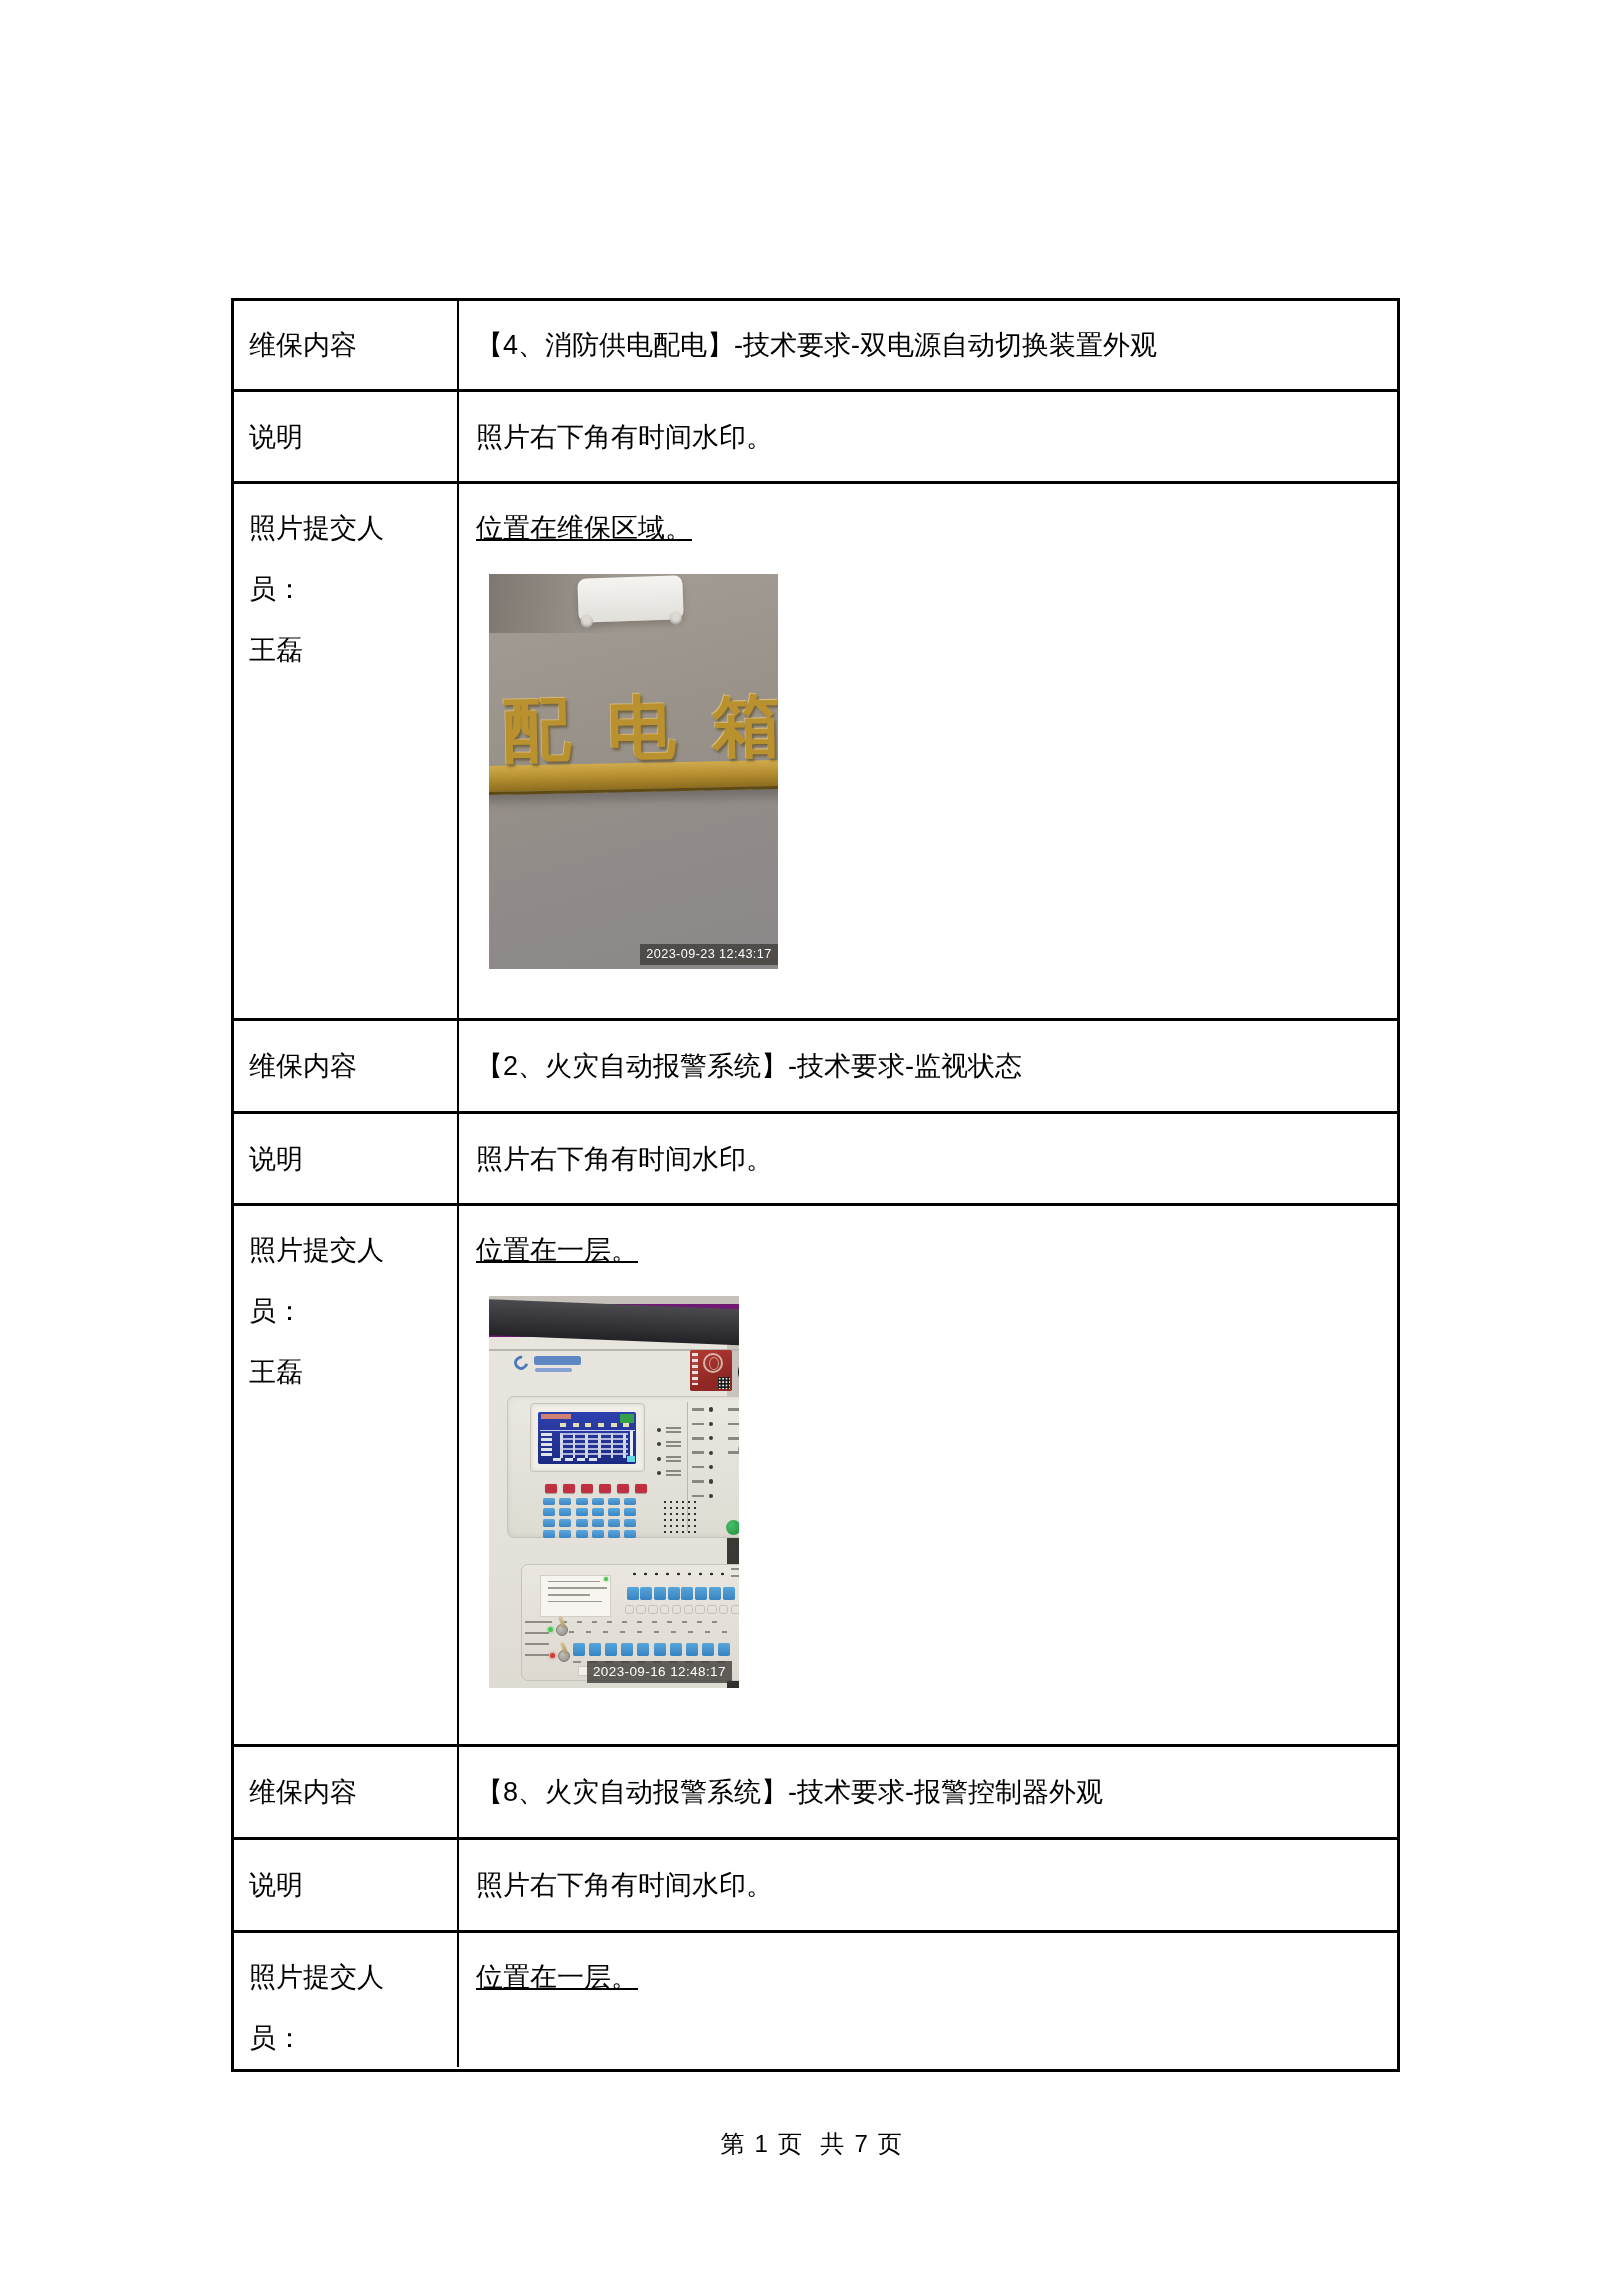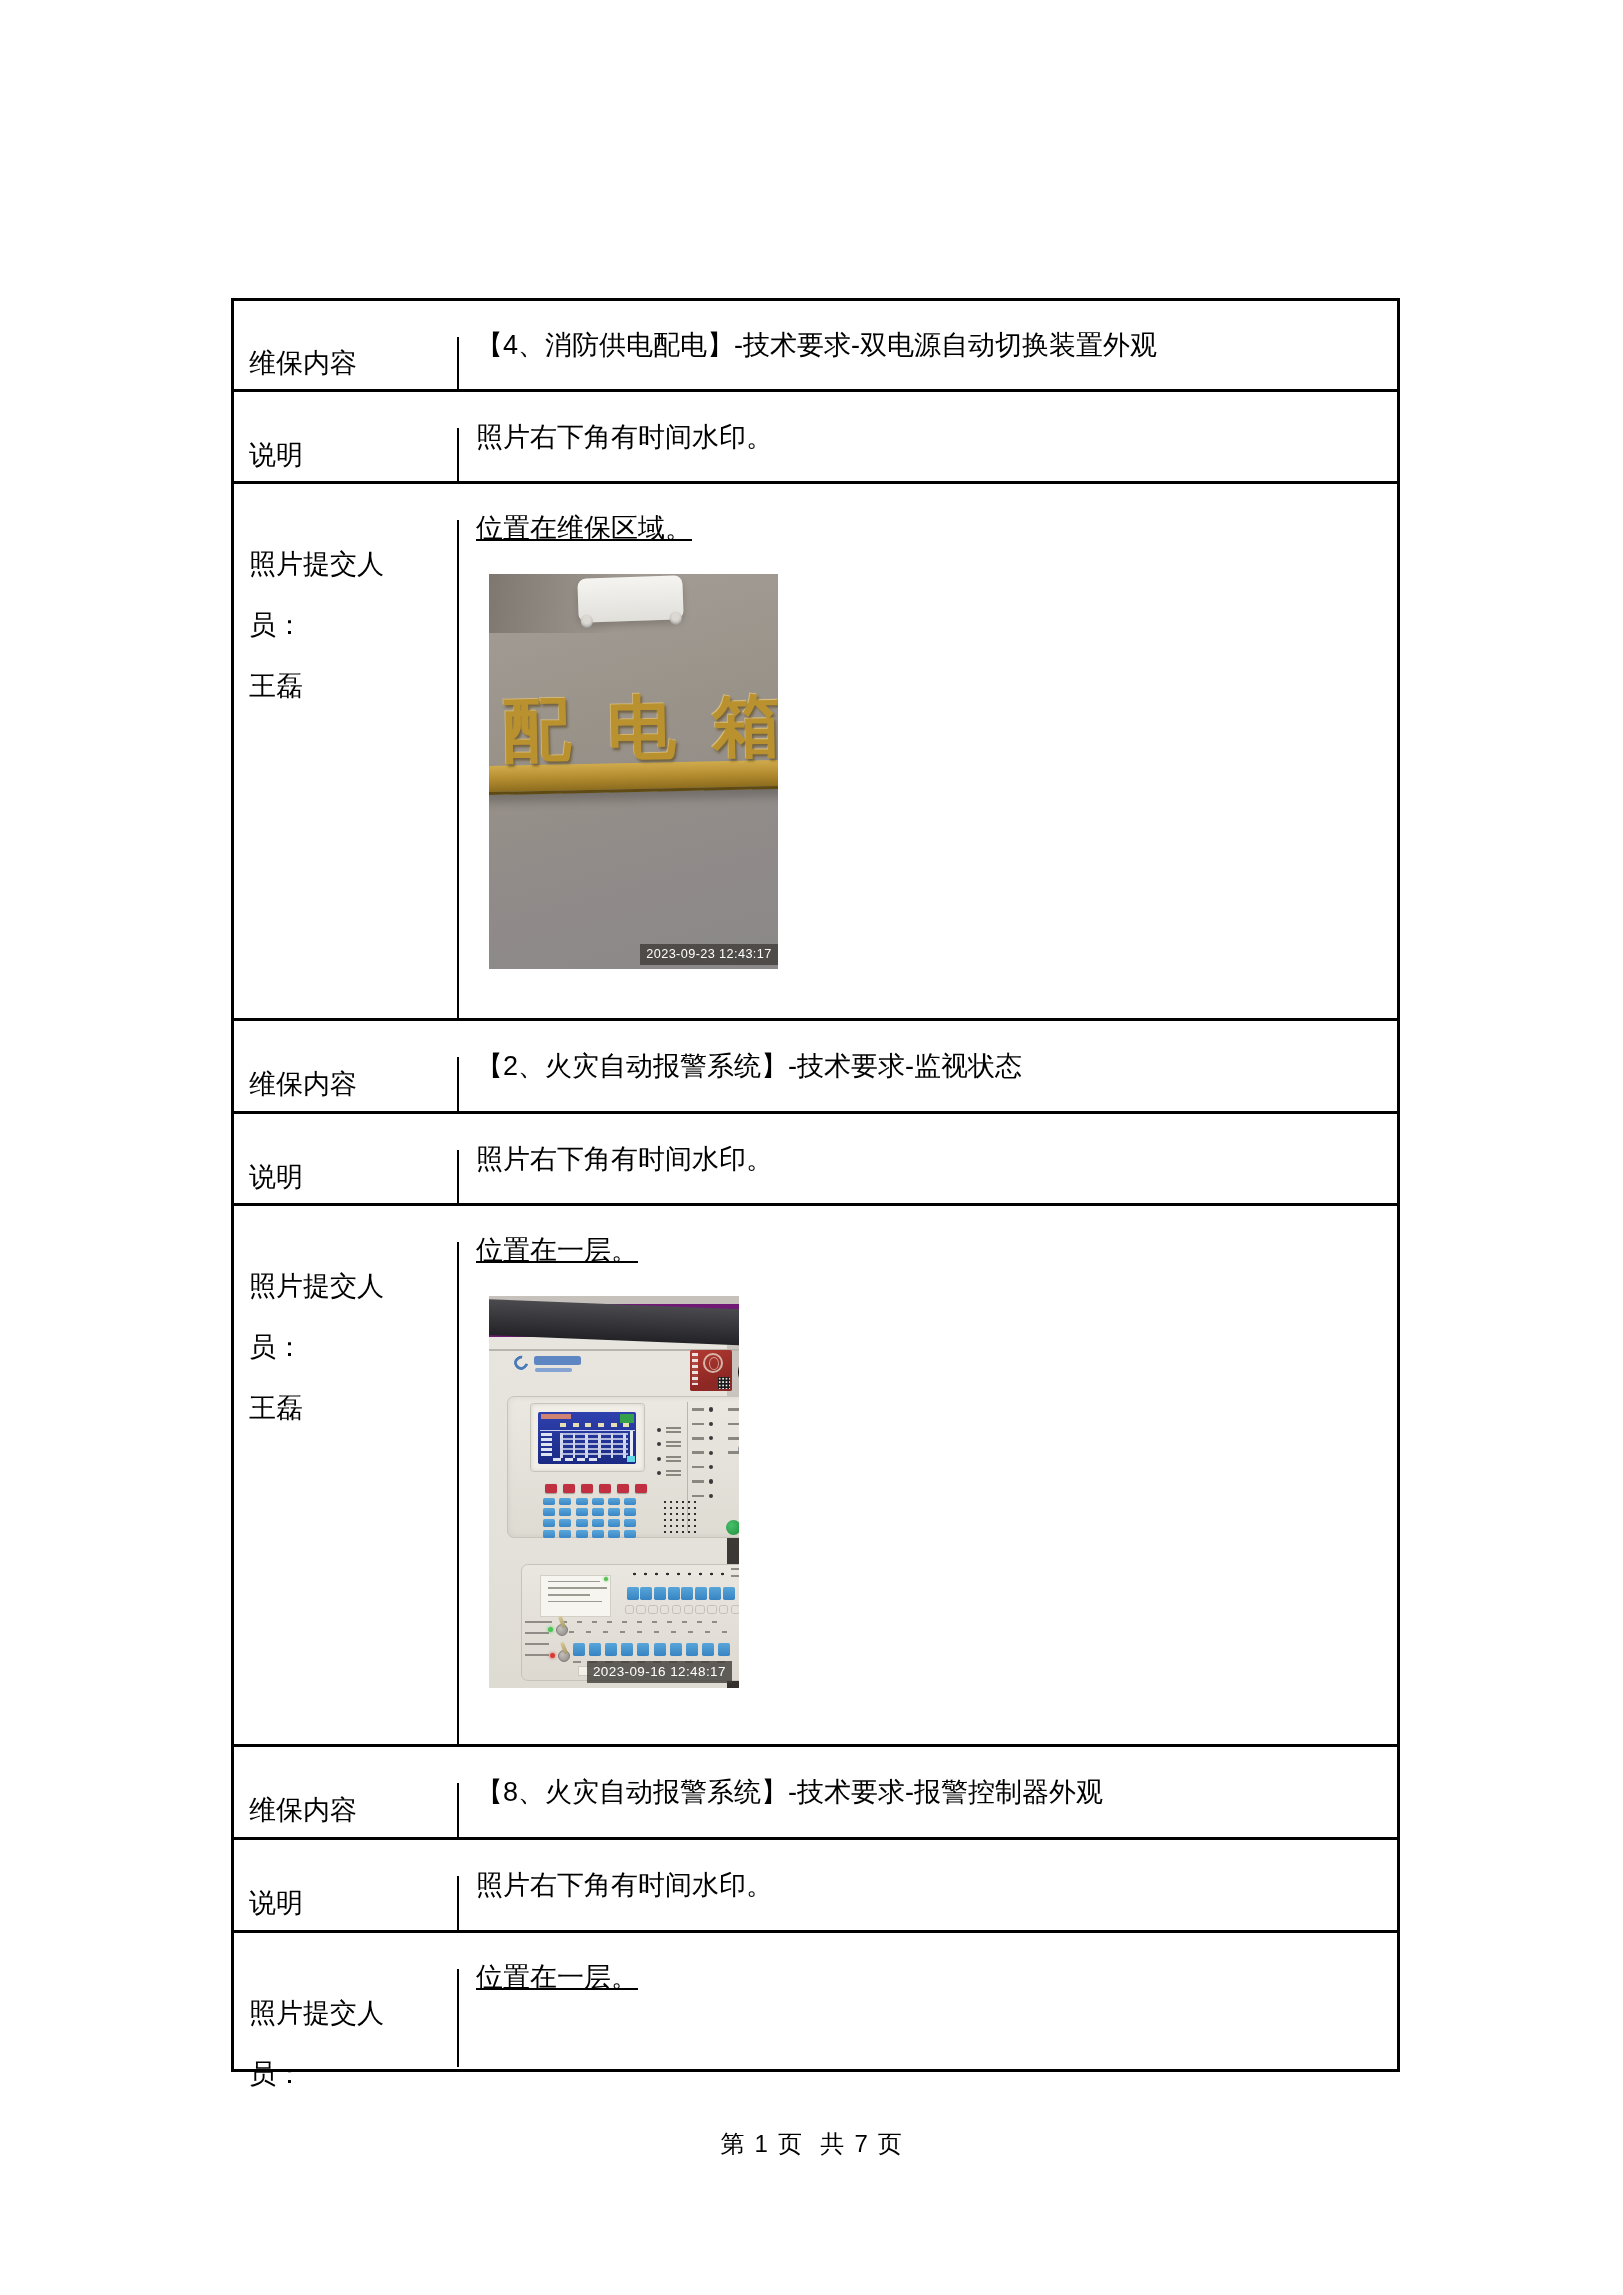--- a/index.html
+++ b/index.html
@@ -13,21 +13,21 @@
     text-align:center; font-size:41px; font-weight:bold; letter-spacing:3.4px;
   }
   .record-table {
     position:absolute; left:231px; top:298px; width:1169px; height:1774px;
     border:3.4px solid #000;
   }
   .t-row { display:flex; border-bottom:3.4px solid #000; }
   .t-row.last { border-bottom:none; }
   .h1{height:91px}.h2{height:92px}.h3{height:537px}.h4{height:93px}
   .h5{height:92px}.h6{height:541px}.h7{height:93px}.h8{height:93px}.h9{height:134px}
-  .cell-l { width:225px; flex:none; border-right:2.5px solid #000;margin-top:36px; }
+  .cell-l { width:225px; flex:none; border-right:2.5px solid #000; }
   .cell-c { flex:1; min-width:0; }
   .vc { display:flex; align-items:center; }
   .cell-l.vc { padding-left:15px; }
   .cell-c.vc { padding-left:17px; }
   .fs { font-size:27px; line-height:34px; }
   .label-top { padding:13.5px 0 0 15px; font-size:27px; line-height:61px; }
   .content-top { padding:13.5px 0 0 17px; font-size:27px; }
   .location-line { line-height:61px;text-decoration:underline; }
   .page-footer {
     position:absolute; top:2128px; left:0; width:100%;

